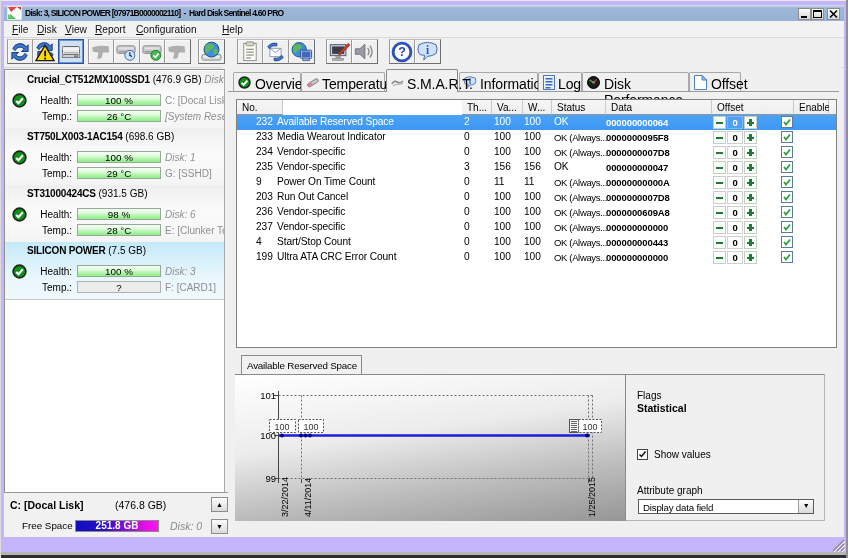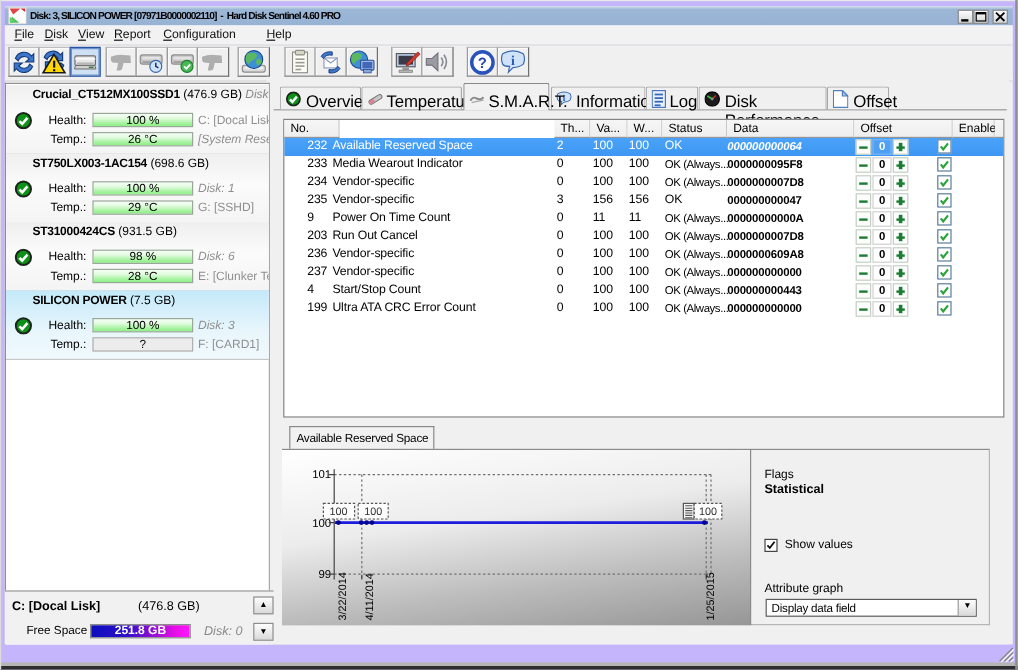--- a/index.html
+++ b/index.html
@@ -49,21 +49,21 @@
 #tabline{position:absolute;left:0;top:27px;width:611px;height:1px;background:#9a9a9a;}
 .tabtxt{position:absolute;top:3px;font-size:14px;color:#000;letter-spacing:-0.1px;}
 
 #tblbox{position:absolute;left:8px;top:35px;width:601px;height:249px;background:#fff;border:1px solid #828282;box-sizing:border-box;}
 .th{position:absolute;top:0;height:15px;background:linear-gradient(180deg,#f6f6f6,#eeeeee);border-right:1px solid #c9c9c9;border-bottom:1px solid #949494;box-sizing:border-box;font-size:10px;color:#000;padding:1.5px 0 0 5px;overflow:visible;white-space:nowrap;}
 .trow{position:absolute;left:0;width:599px;height:15px;font-size:10.2px;color:#000;letter-spacing:-0.1px;}
 .trow.selrow{background:linear-gradient(180deg,#4aa2f9,#3d97f3);color:#fff;}
 .tc{position:absolute;top:1px;white-space:nowrap;}
 .data{font-weight:bold;font-size:9.5px;letter-spacing:-0.1px;top:2px;}
 .st{font-size:9.5px;letter-spacing:-0.35px;top:2px;}
-.selrow .data{color:#fff;font-style:italic;}
+.selrow .data{color:#fff;}
 .minus,.plus{position:absolute;width:13px;height:13px;top:1px;background:#fdfdfd;border:1px solid #c2d0c2;box-sizing:border-box;}
 .minus:before{content:"";position:absolute;left:2px;top:4.5px;width:7px;height:2.5px;background:#1a7d33;}
 .plus:before{content:"";position:absolute;left:2px;top:4.5px;width:7px;height:2.5px;background:#1a7d33;}
 .plus:after{content:"";position:absolute;left:4.2px;top:2.2px;width:2.5px;height:7px;background:#1a7d33;}
 .offv{position:absolute;width:16px;height:13px;top:1px;background:#fff;border:1px solid #d0d0d0;box-sizing:border-box;font-size:9.5px;font-weight:bold;text-align:center;line-height:11px;color:#000;}
 .selrow .offv{background:#4f9ff5;color:#fff;border-color:#77b7f7;}
 .cbx{position:absolute;width:12px;height:12px;top:1px;background:#fff;border:1px solid #5a7d9c;box-sizing:border-box;}
 .cbx svg{position:absolute;left:0;top:0;}
 
 #subtab{position:absolute;left:13px;top:291px;width:121px;height:20px;background:#f1f1f1;border:1px solid #8a8a8a;border-bottom:none;box-sizing:border-box;font-size:9.8px;letter-spacing:-0.2px;padding:4px 0 0 5px;white-space:nowrap;}

